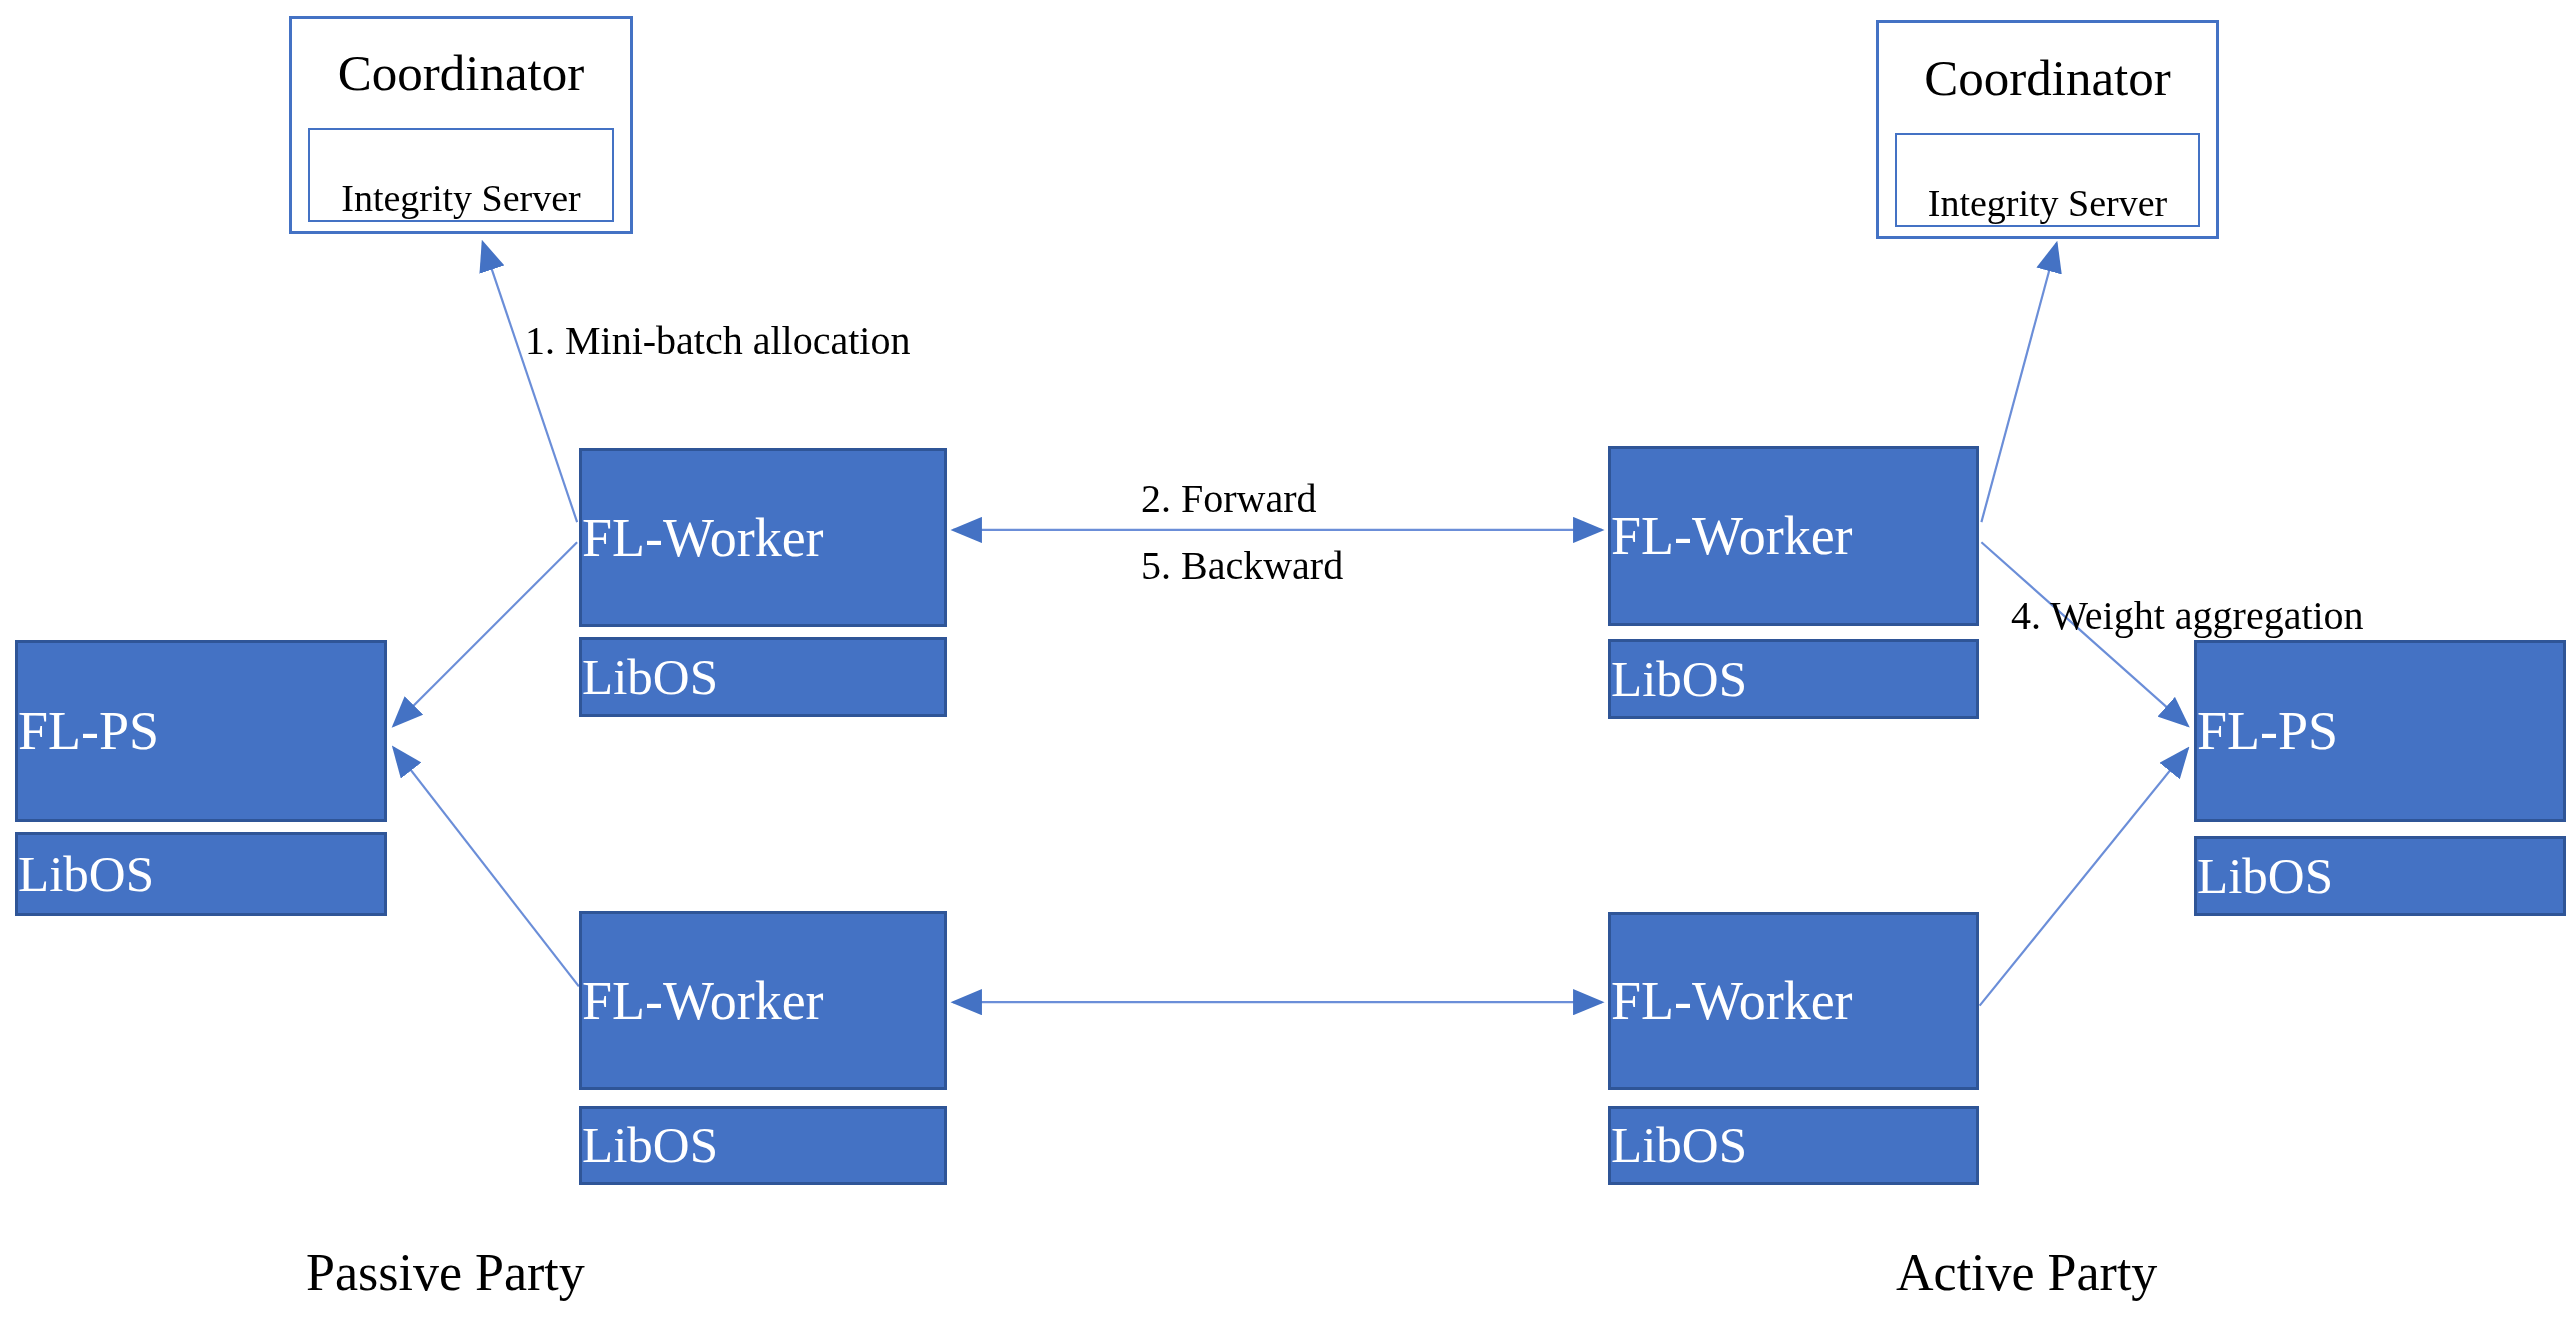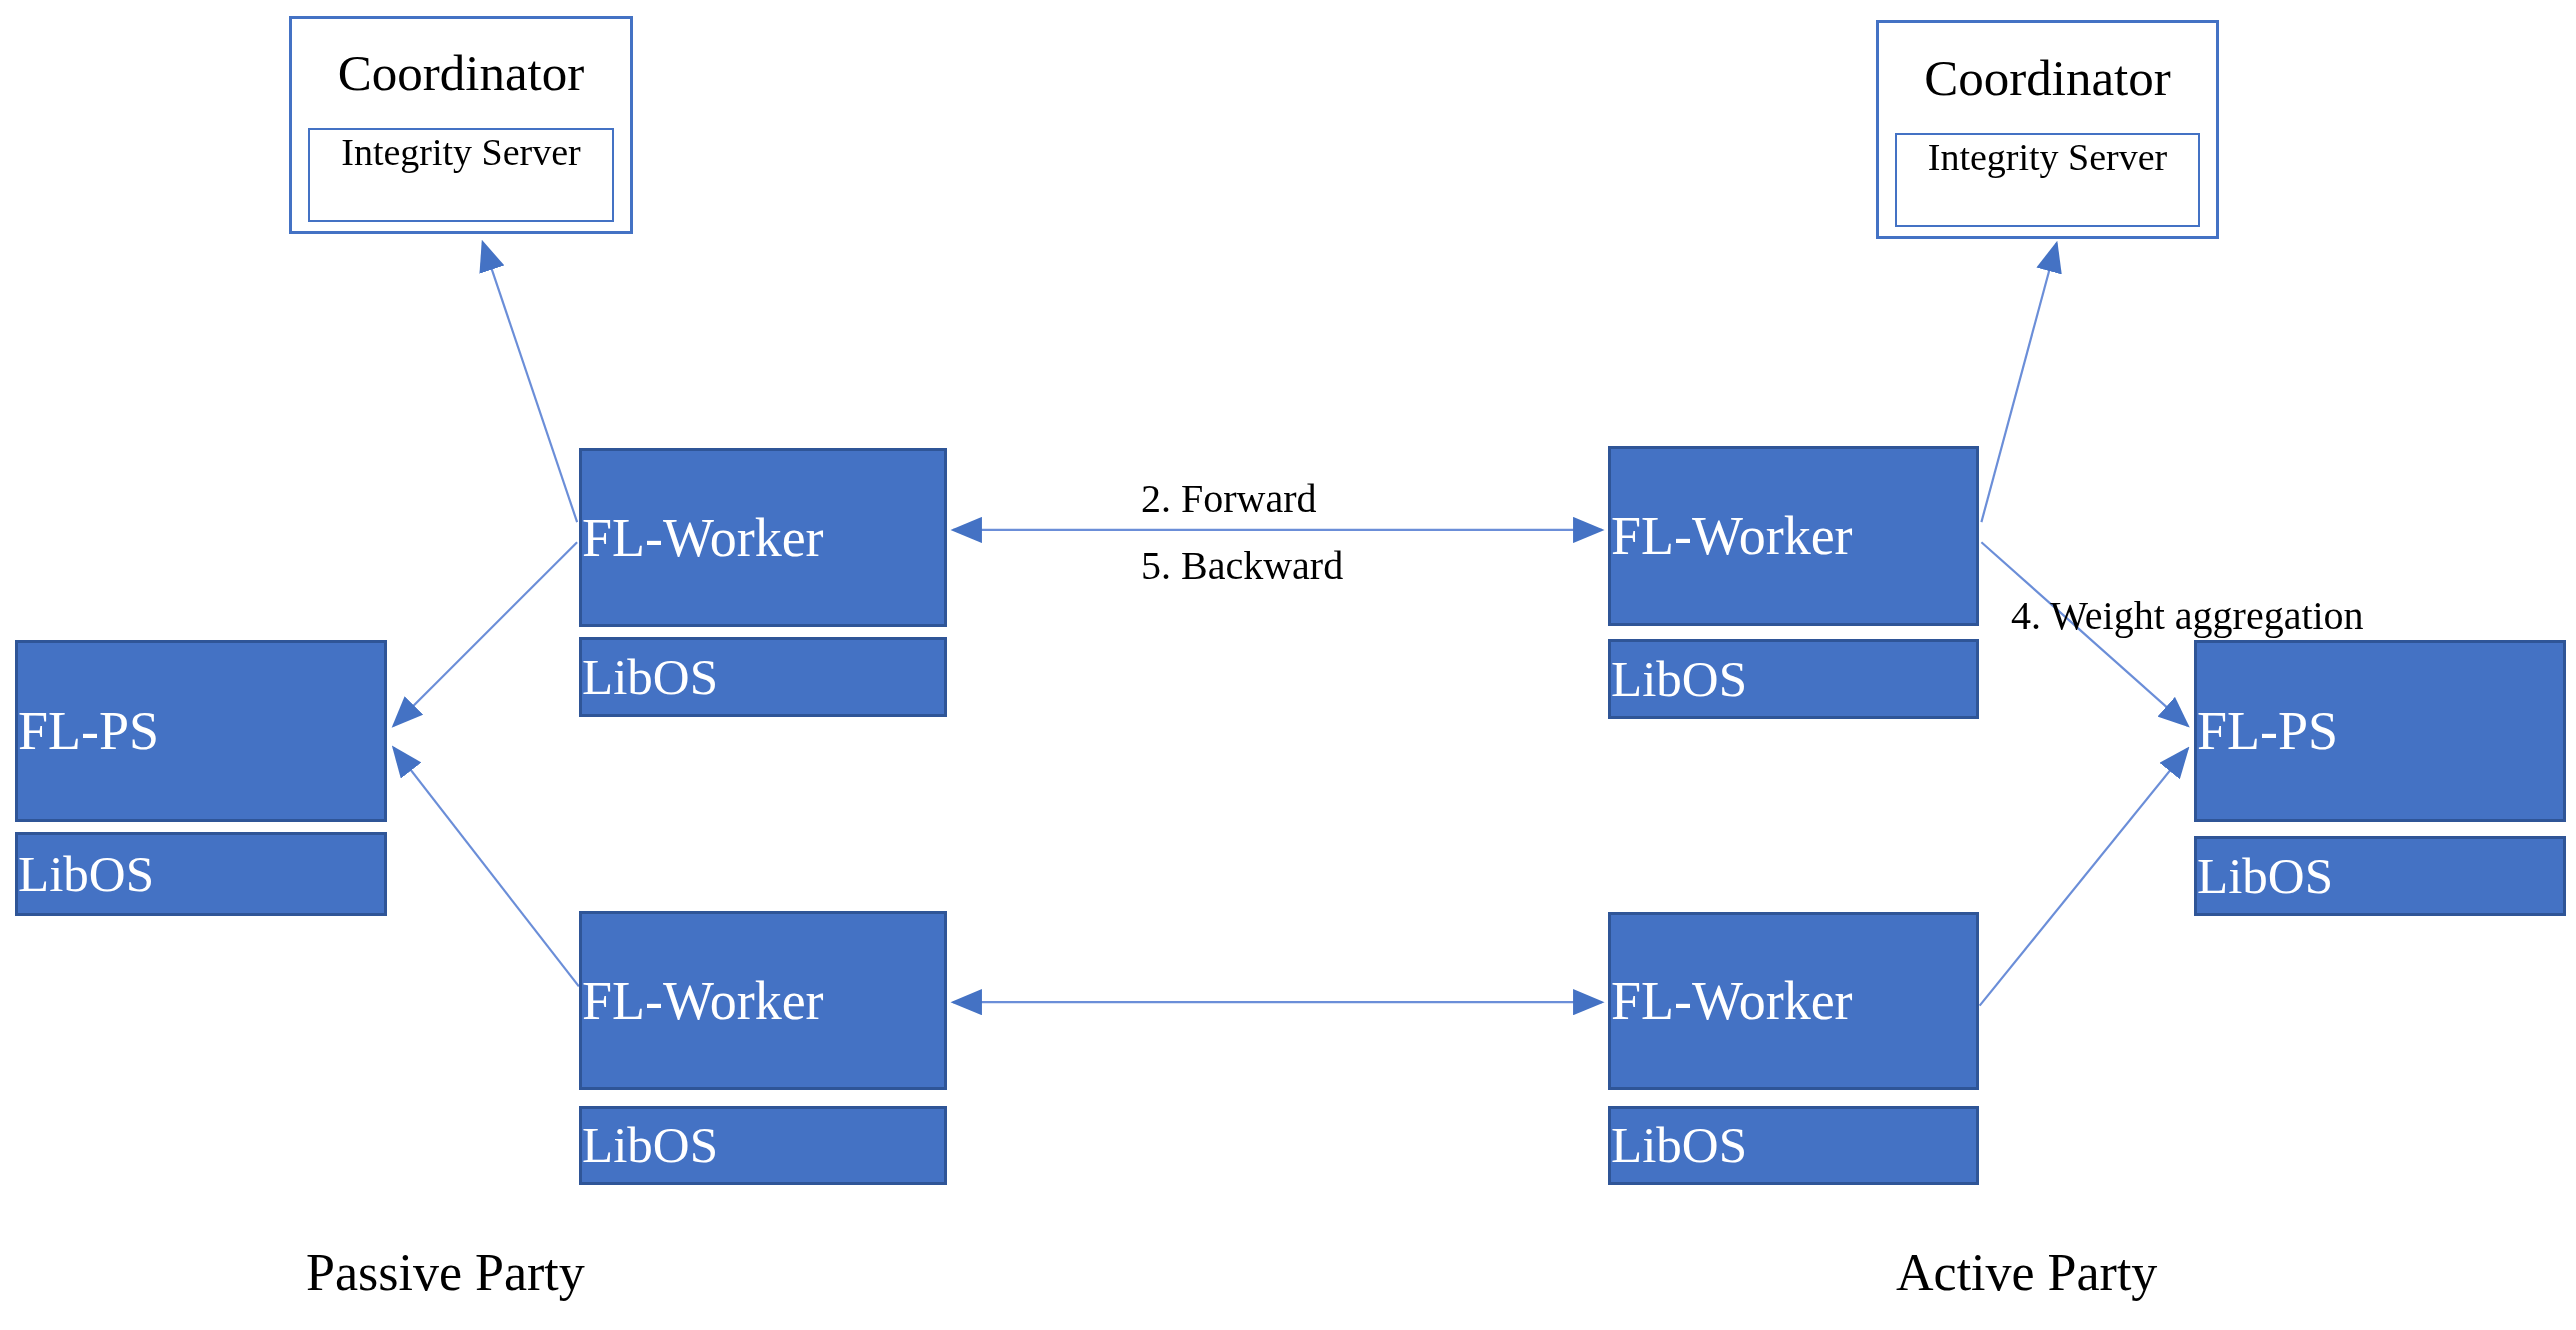--- a/index.html
+++ b/index.html
@@ -14,21 +14,21 @@
   .head{fill:var(--c-arrow);}
   .box{position:absolute;background:var(--c-box_fill);border:3.5px solid var(--c-box_border);
        display:flex;align-items:center;justify-content:flex-start;box-sizing:border-box;}
   .box span{color:var(--c-text_on_box);font-size:54px;line-height:1;}
   .libos span{font-size:51px;}
   .coord{position:absolute;background:#ffffff;border:3.5px solid var(--c-coord_border);
          box-sizing:border-box;display:flex;flex-direction:column;}
   .coord-title{flex:1;display:flex;align-items:center;justify-content:center;
                font-size:51px;color:var(--c-label_text);border-radius:26px;}
   .coord-inner{height:94px;margin:0 15.7px 8.7px 15.7px;border:2.6px solid var(--c-coord_border);
-               display:flex;align-items:flex-start;justify-content:center;box-sizing:border-box;}
+               display:flex;align-items:flex-end;justify-content:center;box-sizing:border-box;}
   .coord-inner span{font-size:38px;color:var(--c-label_text);}
   .lbl{position:absolute;font-size:40px;color:var(--c-label_text);white-space:nowrap;}
   .party{position:absolute;font-size:52px;color:var(--c-label_text);white-space:nowrap;}
 </style>
 </head>
 <body>
 
 <div class="canvas">
 
   <svg class="edges" viewBox="0 0 2946 1522">
@@ -99,20 +99,21 @@
     <span>LibOS</span>
   </div>
 
   <div class="box" style="left:2194px;top:640px;width:372px;height:182px">
     <span>FL-PS</span>
   </div>
   <div class="box libos" style="left:2194px;top:836px;width:372px;height:80px">
     <span>LibOS</span>
   </div>
 
+  <div class="lbl" style="left:525px;top:317px">1. Mini-batch allocation</div>
   <div class="lbl" style="left:1141px;top:475px">2. Forward</div>
   <div class="lbl" style="left:1141px;top:542px">5. Backward</div>
   <div class="lbl" style="left:2011px;top:592px">4. Weight aggregation</div>
 
   <div class="party" style="left:1896px;top:1243px">Active Party</div>
   <div class="party" style="left:306px;top:1243px">Passive Party</div>
 
 </div>
 
 

